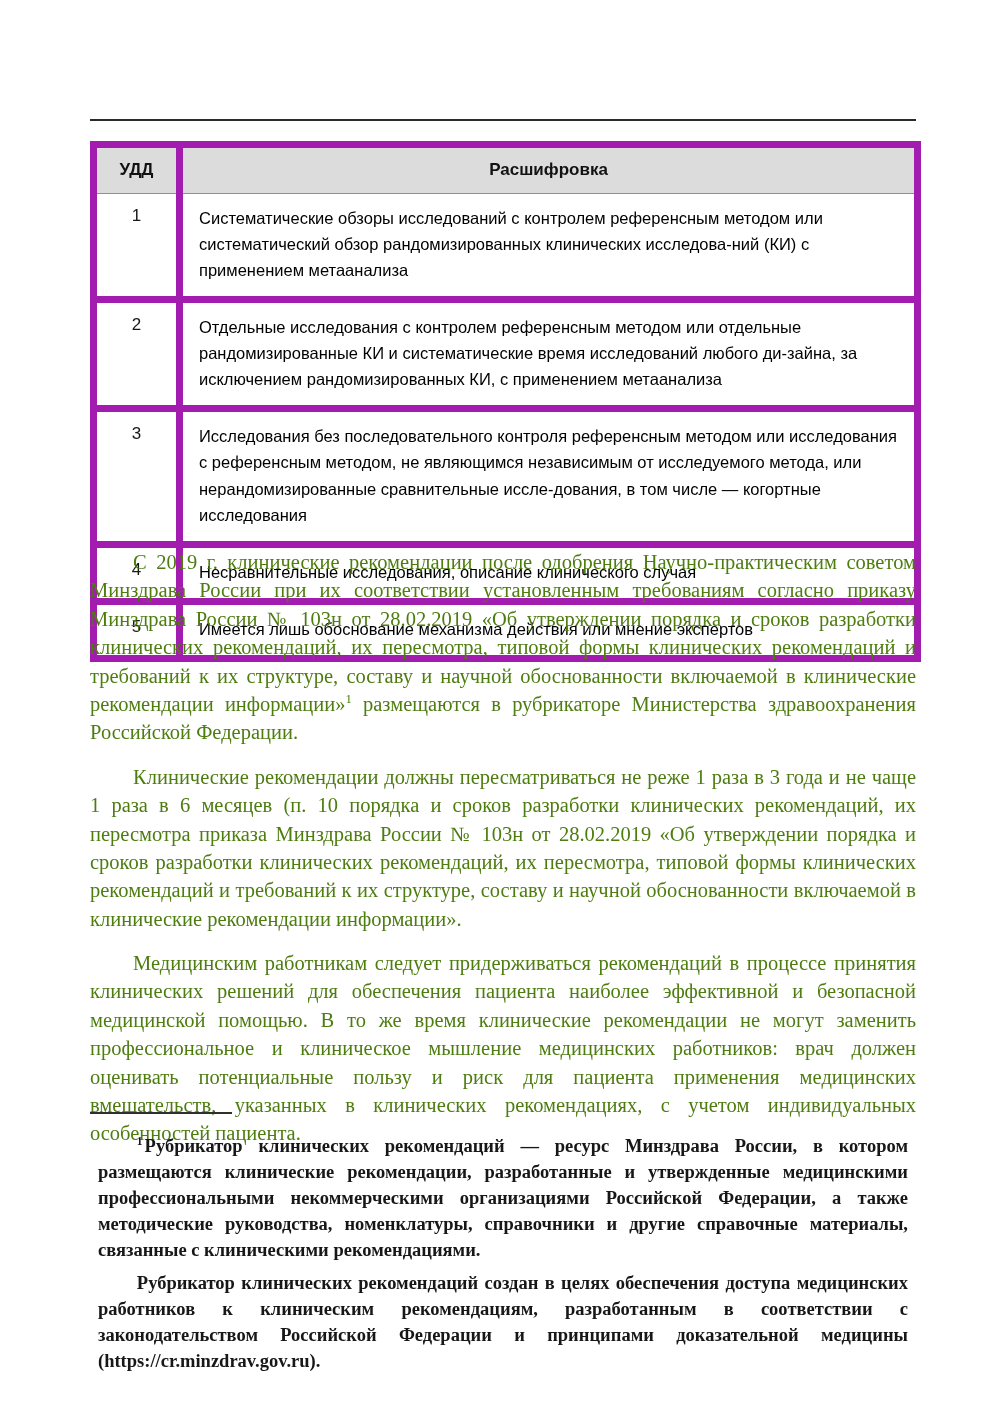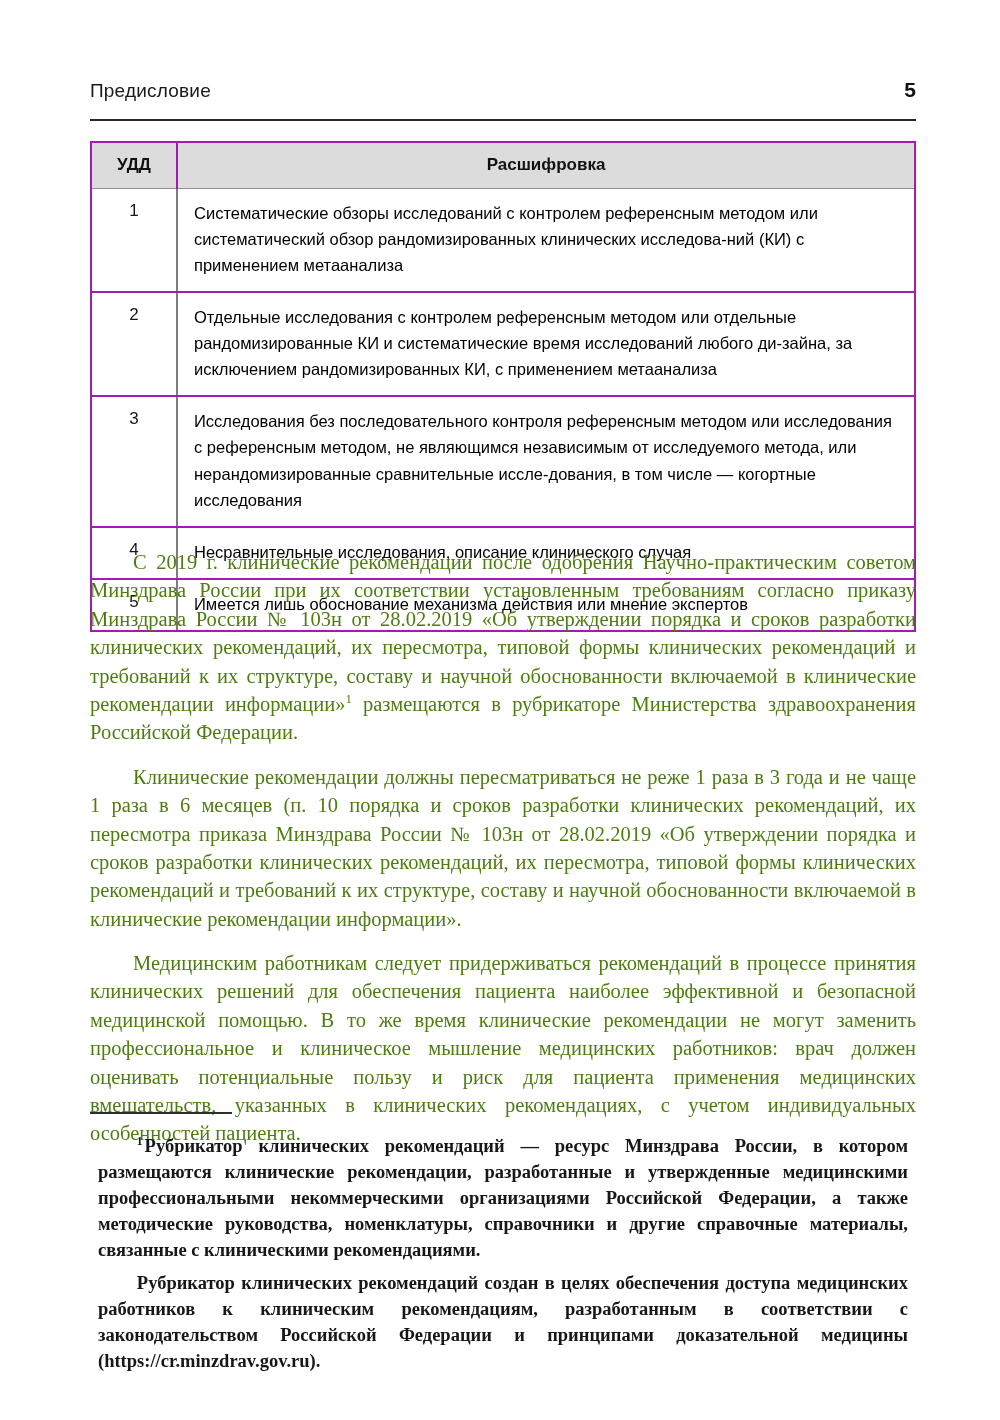--- a/index.html
+++ b/index.html
@@ -55,21 +55,21 @@
     width: 824px;
     border-collapse: collapse;
     table-layout: fixed;
     font-family: "Liberation Sans", sans-serif;
   }
   .evidence-table col.col-udd { width: 86px; }
   .evidence-table col.col-desc { width: 738px; }
 
   .evidence-table th,
   .evidence-table td {
-    border: 2px solid #a21caf;
+    border: 7px solid #a21caf;
     vertical-align: top;
     padding: 0;
   }
   .evidence-table thead th {
     background: #dcdcdc;
     font-size: 17px;
     font-weight: bold;
     color: #121212;
     text-align: center;
     padding: 12px 6px 13px 6px;
@@ -151,24 +151,20 @@
     vertical-align: super;
     line-height: 0;
     margin-right: 2px;
   }
 </style>
 </head>
 <body>
 
 <div class="page">
 
-  <div class="running-head">
-    <span class="running-head-title">Предисловие</span>
-    <span class="running-head-page">5</span>
-  </div>
   <div class="head-rule"></div>
 
   <table class="evidence-table">
     <colgroup>
       <col class="col-udd">
       <col class="col-desc">
     </colgroup>
     <thead>
       <tr>
         <th class="th-udd">УДД</th>

